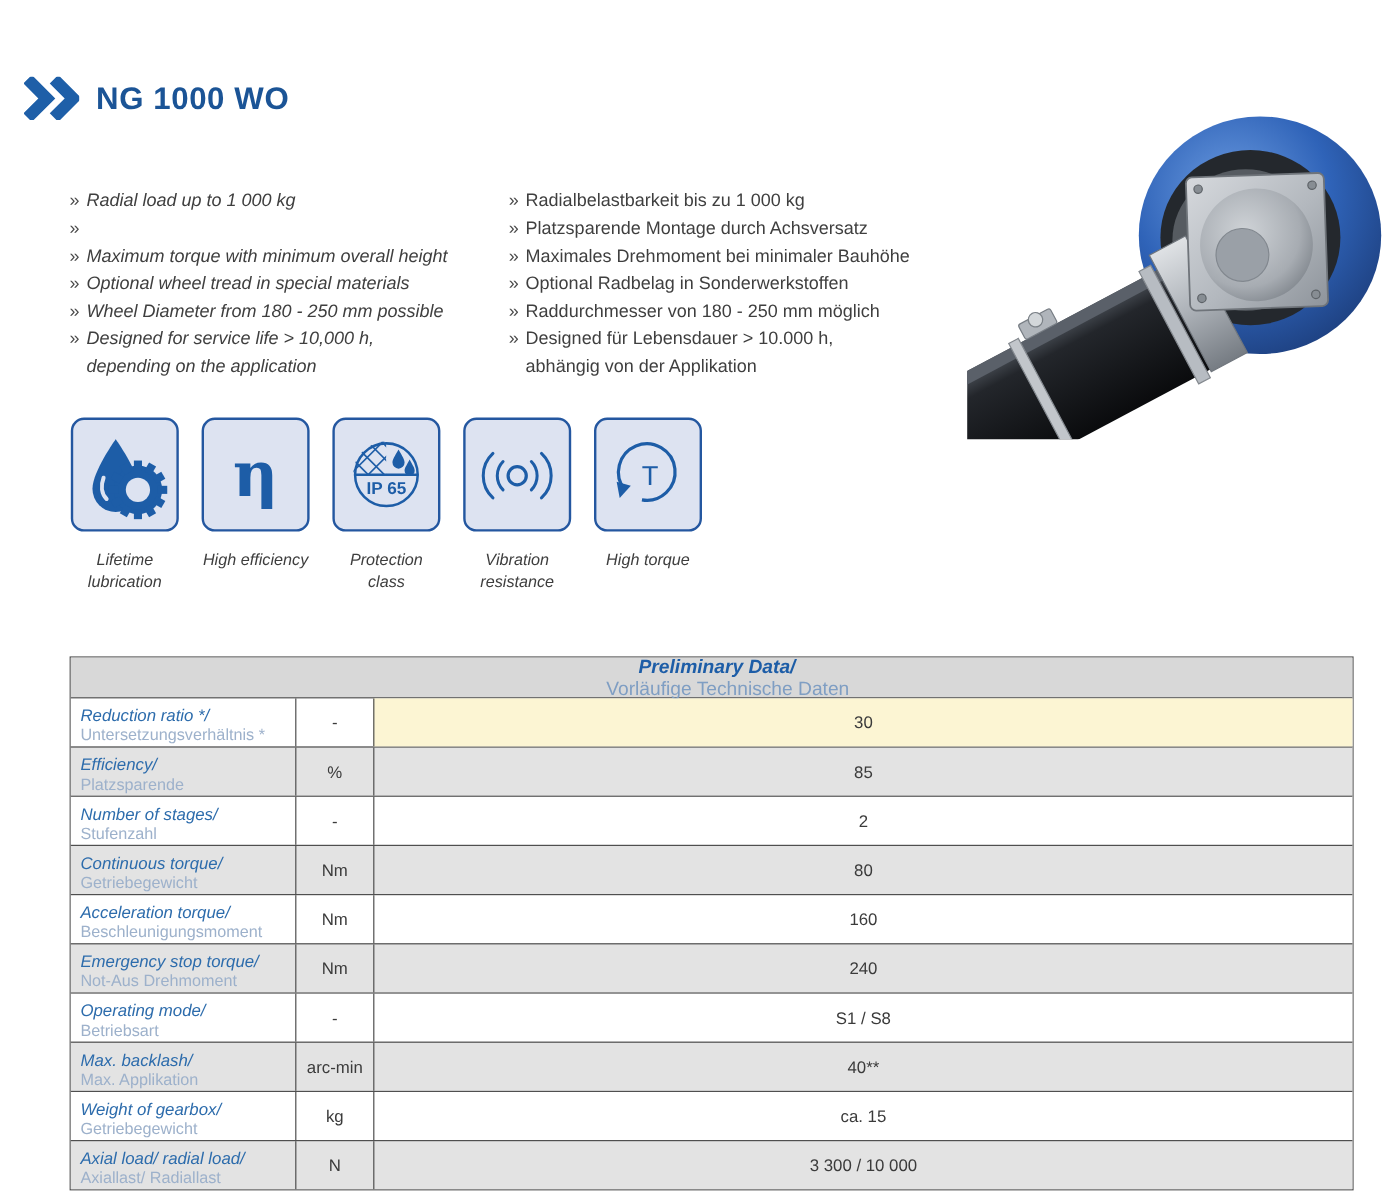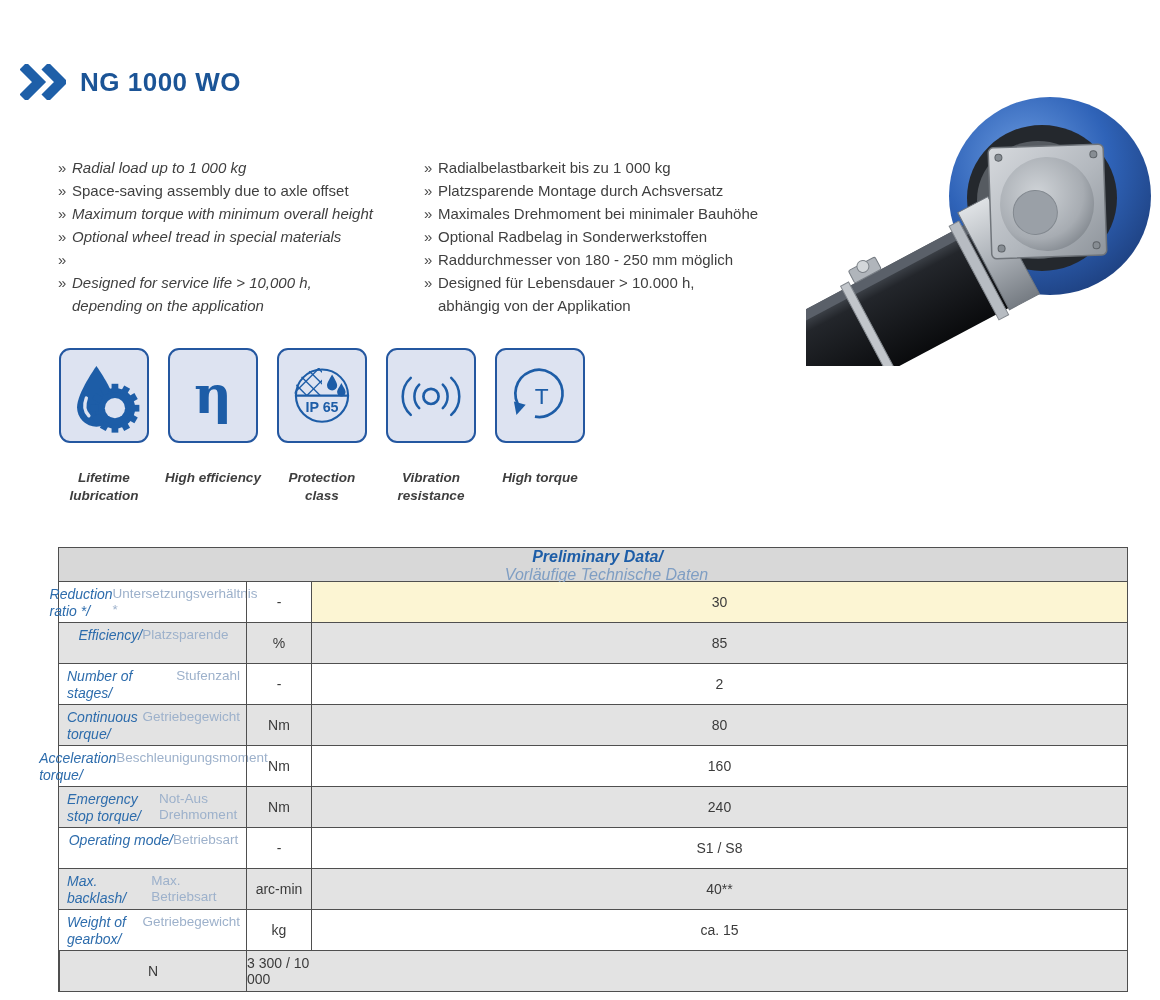--- a/index.html
+++ b/index.html
@@ -20,33 +20,33 @@
   .features .ft { white-space:pre-line; }
 
   
   .product { position:absolute; left:806px; top:92px; width:354px; height:274px; }
 
   
   .icon-strip { position:absolute; left:59px; top:348px; display:flex; gap:19px; }
   .icon-cell { width:90px; display:flex; flex-direction:column; align-items:center; }
   .icon-box { width:90px; height:95px; background:#dde3f1; border:2.5px solid #2457a0; border-radius:11px;
     display:flex; align-items:center; justify-content:center; }
-  .icon-label { margin-top:26px; font-size:13.5px; font-style:italic; color:#3e3e3e; text-align:center;
-    line-height:18px; white-space:pre-line; width:120px;font-weight:bold; }
+  .icon-label { margin-top:15px; font-size:13.5px; font-style:italic; color:#3e3e3e; text-align:center;
+    line-height:18px; white-space:pre-line; width:120px; }
 
   
   .spec-table { position:absolute; left:58px; top:547px; width:1070px; border:1px solid #4f4f4f; }
   .spec-header { background:#d8d8d8; height:33px; display:flex; align-items:center; padding-left:9px; font-size:16px;flex-direction:column; }
   .spec-header .h-en { color:#1d5da7; font-weight:bold; font-style:italic; }
-  .spec-header .h-de { color:#7f9ec3; margin-left:18px;font-style:italic; }
+  .spec-header .h-de { color:#7f9ec3; margin-left:18px; }
   .spec-header .h-div { color:#454545; margin-left:8px; }
   .spec-header .h-prod { color:#454545; margin-left:6px; }
   .spec-row { display:grid; grid-template-columns:187px 65px 1fr; border-top:1px solid #4f4f4f; height:41px; background:#ffffff; }
   .spec-row.alt { background:#e3e3e3; }
-  .cell-label { padding:4px 6px 0 8px; display:flex; flex-direction:row; justify-content:center; }
+  .cell-label { padding:4px 6px 0 8px; display:flex; flex-direction:column; justify-content:center; }
   .lab-en { font-size:14px; font-style:italic; color:#2d6cac; line-height:17px; }
   .lab-de { font-size:13.5px; color:#9db1cb; line-height:16px; }
   .cell-unit, .cell-value { border-left:1px solid #4f4f4f; display:flex; align-items:center; justify-content:center;
     font-size:14px; color:#3b3b3b; }
   .spec-row.first .cell-value { background:#fcf5d3; }
 </style>
 </head>
 <body>
 
 <div class="title-row">
@@ -57,32 +57,32 @@
   <h1>NG 1000 WO</h1>
 </div>
 
 <ul class="features features-en">
   <li>
       <span class="blt">»</span>
       <span class="ft">Radial load up to 1 000 kg</span>
     </li>
   <li>
       <span class="blt">»</span>
-      <span class="ft">Space-saving assembly due to axle offset</span>
     </li>
   <li>
       <span class="blt">»</span>
       <span class="ft">Maximum torque with minimum overall height</span>
     </li>
   <li>
       <span class="blt">»</span>
       <span class="ft">Optional wheel tread in special materials</span>
     </li>
   <li>
       <span class="blt">»</span>
+      <span class="ft">Wheel Diameter from 180 - 250 mm possible</span>
     </li>
   <li>
       <span class="blt">»</span>
       <span class="ft">Designed for service life &gt; 10,000 h,
 depending on the application</span>
     </li>
 </ul>
 
 <ul class="features features-de">
   <li>
@@ -323,30 +323,34 @@
     <div class="cell-label">
         <span class="lab-en">Operating mode/</span>
         <span class="lab-de">Betriebsart</span>
       </div>
     <div class="cell-unit">-</div>
     <div class="cell-value">S1 / S8</div>
   </div>
   <div class="spec-row alt">
     <div class="cell-label">
         <span class="lab-en">Max. backlash/</span>
-        <span class="lab-de">Max. Betriebsart</span>
+        <span class="lab-de">Max. Applikation</span>
       </div>
     <div class="cell-unit">arc-min</div>
     <div class="cell-value">40**</div>
   </div>
   <div class="spec-row">
     <div class="cell-label">
         <span class="lab-en">Weight of gearbox/</span>
         <span class="lab-de">Getriebegewicht</span>
       </div>
     <div class="cell-unit">kg</div>
     <div class="cell-value">ca. 15</div>
   </div>
   <div class="spec-row alt">
+    <div class="cell-label">
+        <span class="lab-en">Axial load/ radial load/</span>
+        <span class="lab-de">Axiallast/ Radiallast</span>
+      </div>
     <div class="cell-unit">N</div>
     <div class="cell-value">3 300 / 10 000</div>
   </div>
 </div>
 
 </body></html>

